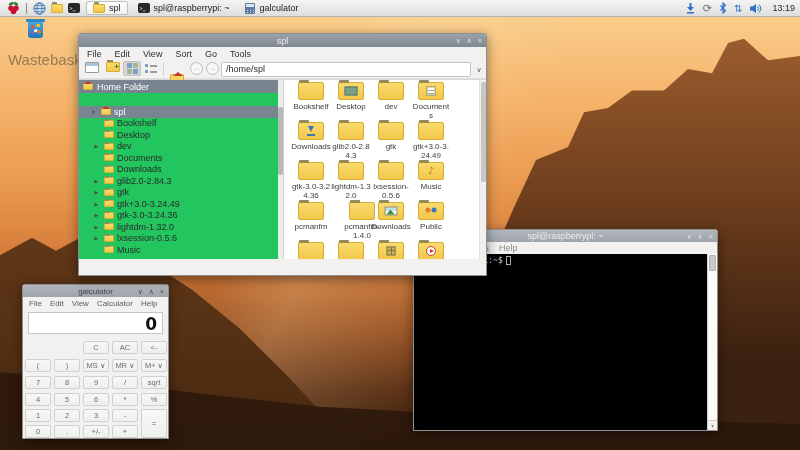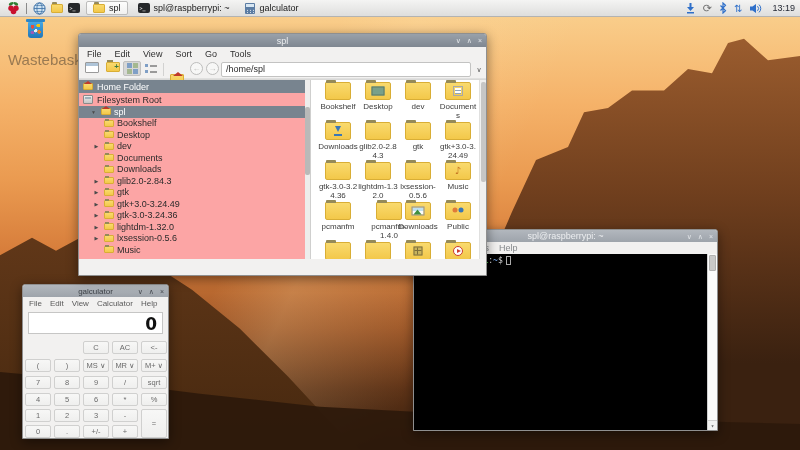--- a/index.html
+++ b/index.html
@@ -75,21 +75,21 @@
  background-size:3px 3px,7px 2px,3px 3px,7px 2px;background-position:0 1px,5px 2px,0 7px,5px 8px;background-repeat:no-repeat}
 .tbhome{width:14px;height:10px;background:linear-gradient(180deg,#f9da6e,#f3c84a);border:1px solid #d9ae35;border-radius:1px;position:relative}
 .tbhome::before{content:"";position:absolute;top:-3px;left:2px;border-left:5px solid transparent;border-right:5px solid transparent;border-bottom:4px solid #c0392b}
 .tbsep{width:1px;height:13px;background:#d2d2d1;top:3px}
 .navbtn{width:13px;height:13px;border:1px solid #bdbdbc;border-radius:50%;background:#f7f7f6;font-size:8px;line-height:11px;text-align:center;color:#5a5a5a}
 .navbtn.dis{color:#bdbdbc}
 #fm-path{position:absolute;left:142px;top:2px;width:250px;height:15px;background:#fff;border:1px solid #c3c3c2;border-radius:2px;
  font-size:9px;color:#2b2b2b;line-height:13px;padding-left:4px}
 #fm-combo{position:absolute;left:394px;top:2px;width:12px;height:15px;font-size:7px;color:#555;text-align:center;line-height:15px}
 #fm-body{display:flex;height:180px;border-top:1px solid #d8d8d7}
-#fm-side{width:232px;background:#fca5a5;position:relative;border-right:1px solid #cfcfce;font-size:9px;color:#2b2b2b}
+#fm-side{width:205px;background:#22c55e;position:relative;border-right:1px solid #cfcfce;font-size:9px;color:#2b2b2b}
 .place-row{height:13px;display:flex;align-items:center;gap:4px;padding-left:4px}
 .row-sel{background:#78848f;color:#fff}
 .folder-xs{width:10px;height:7px;background:linear-gradient(180deg,#f9da6e,#f3c84a);border:1px solid #d9ae35;border-radius:1px;position:relative;flex:0 0 auto}
 .folder-xs::before{content:"";position:absolute;top:-2px;left:0;width:4px;height:2px;background:#958a58}
 .home-xs::after{content:"";position:absolute;top:-3px;left:0px;border-left:4px solid transparent;border-right:4px solid transparent;border-bottom:3px solid #c0392b}
 .drive-xs{width:10px;height:9px;background:linear-gradient(180deg,#ececec,#c6c6c6);border:1px solid #8a8a8a;border-radius:1px;position:relative;flex:0 0 auto}
 .drive-xs::before{content:"";position:absolute;left:1px;top:1px;right:1px;height:2px;background:#9fb0ba}
 #fm-tree{position:absolute;left:0;right:5px;top:26px}
 .trow{height:11.5px;display:flex;align-items:center;gap:3px;font-size:9px}
 .texp{width:9px;text-align:center;font-size:5px;color:#4a4a4a;flex:0 0 auto}
@@ -217,24 +217,20 @@
     <div class="tbi navbtn" style="left:143px">↑</div>
     <div id="fm-path">/home/spl</div>
     <div id="fm-combo">∨</div>
   </div>
   <div id="fm-body">
     <div id="fm-side">
       <div class="place-row row-sel">
         <span class="folder-xs home-xs"></span>
         <span>Home Folder</span>
       </div>
-      <div class="place-row">
-        <span class="drive-xs"></span>
-        <span>Filesystem Root</span>
-      </div>
       <div id="fm-tree">
         <div class="trow row-sel" style="padding-left:10px">
           <span class="texp">▼</span>
           <span class="folder-xs home-xs"></span>
           <span>spl</span>
         </div>
         <div class="trow child">
             <span class="texp"></span>
             <span class="folder-xs"></span>
             <span>Bookshelf</span>

